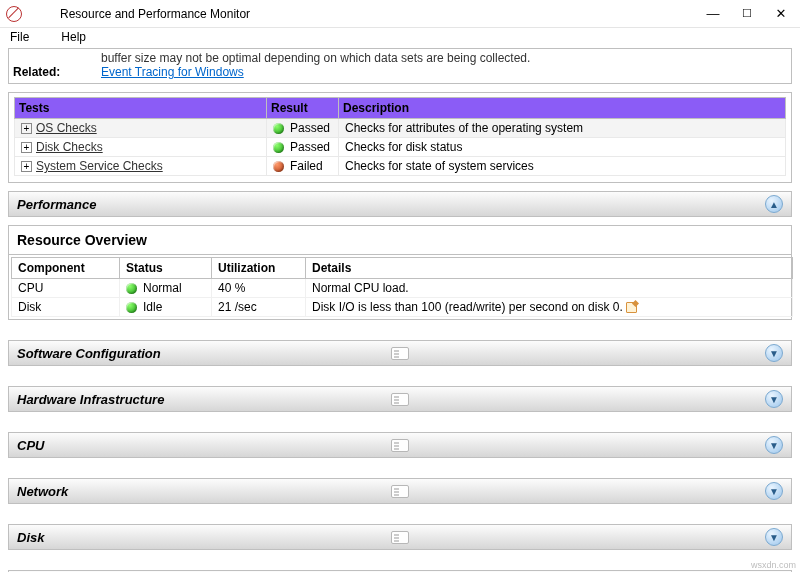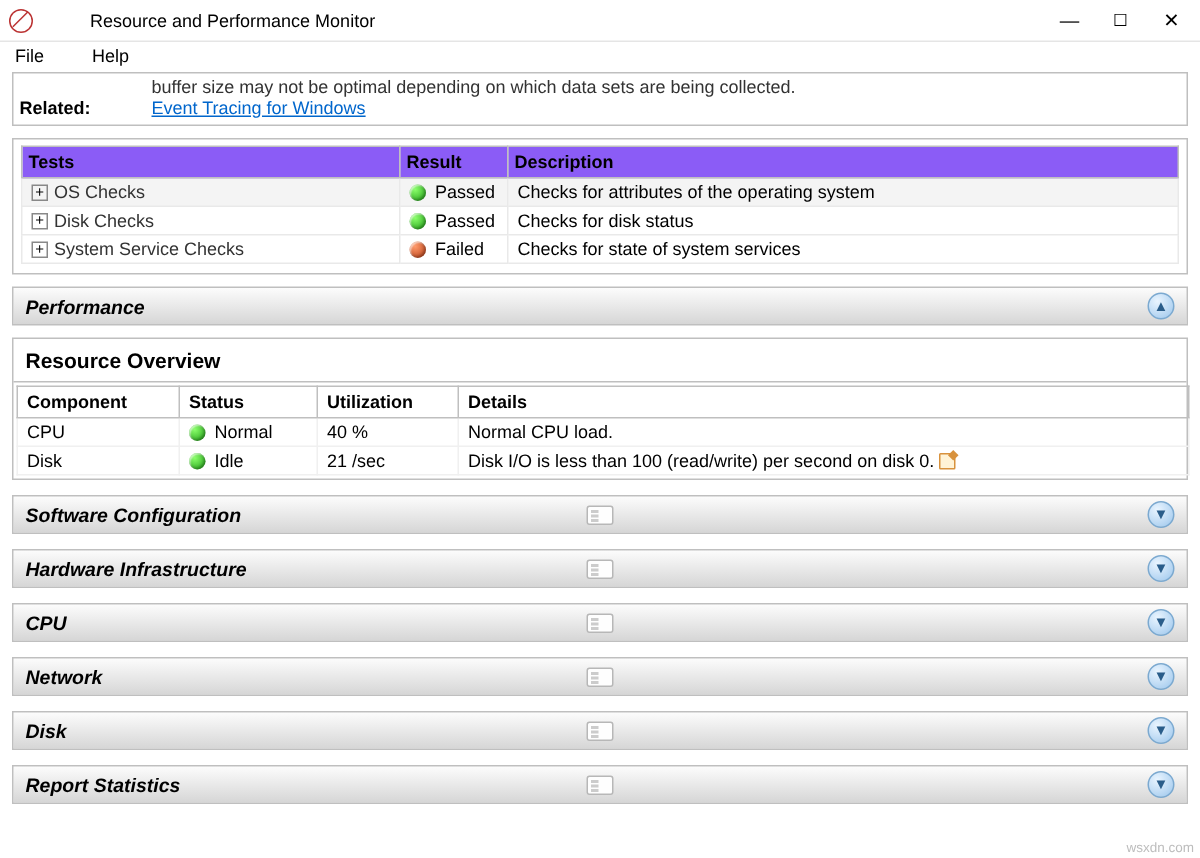--- a/index.html
+++ b/index.html
@@ -16,25 +16,25 @@
 .info-text { margin-left: 88px; color: #333; }
 .related-label { position:absolute; bottom:4px; left:4px; font-weight: bold; }
 .related-link { margin-left: 88px; color: #0066cc; text-decoration: underline; display:inline-block; }
 .panel { border: 1px solid #bfbfbf; margin-top: 8px; }
 .panel-header { font-size: 14px; font-weight: bold; padding: 6px 8px; border-bottom: 1px solid #bfbfbf; }
 table.checks { width: calc(100% - 10px); margin: 4px 5px 6px 5px; border-collapse: collapse; font-size: 12px; }
 table.checks th { text-align: left; font-weight: bold; padding: 3px 4px; border: 1px solid #bfbfbf; background: #8b5cf6; }
 table.checks td { padding: 2px 6px; border: 1px solid #e9e9e9; }
 table.checks tr.alt td { background: #f4f4f4; }
 .exp { display:inline-block; width:11px; height:11px; border:1px solid #888; text-align:center; line-height:9px; font-size:10px; margin-right:4px; vertical-align:middle; }
-.linkish { color: #333; }
+.linkish { text-decoration: underline; color: #333; }
 .dot { display:inline-block; width:11px; height:11px; border-radius:50%; vertical-align:middle; margin-right:6px; box-shadow: inset -1px -1px 2px rgba(0,0,0,.3), inset 1px 1px 1px rgba(255,255,255,.6);}
 .dot.green { background: radial-gradient(circle at 35% 30%, #8bff6b, #1a9a12); }
 .dot.red { background: radial-gradient(circle at 35% 30%, #ff9a6b, #b33a12); }
-.collapser { display:flex; align-items:center; border:1px solid #bfbfbf; margin-top:10px; height:26px; padding:0 8px; background: linear-gradient(#fcfcfc, #d6d6d6); font-size:13px; font-weight:bold; font-style:italic; position:relative; }
+.collapser { display:flex; align-items:center; border:1px solid #bfbfbf; margin-top:20px; height:26px; padding:0 8px; background: linear-gradient(#fcfcfc, #d6d6d6); font-size:13px; font-weight:bold; font-style:italic; position:relative; }
 .collapser .mid-icon { position:absolute; left:50%; transform:translateX(-50%); width:18px; height:13px; border:1px solid #b7b7b7; border-radius:2px; background:#fefefe; }
 .collapser .mid-icon::before { content:""; position:absolute; left:2px; top:2px; right:9px; height:2px; background:#ccc; box-shadow:0 3px 0 #ccc, 0 6px 0 #ccc; }
 .collapser .chev { margin-left:auto; width:18px; height:18px; border-radius:50%; background:radial-gradient(circle at 35% 30%, #eaf5ff, #9cc6ec); border:1px solid #7ba9d0; display:flex; align-items:center; justify-content:center; color:#2a5d8a; font-size:10px; }
 .collapser.first { margin-top:8px; }
 .panel.res .over-header { font-size:14px; font-weight:bold; padding:6px 8px; border-bottom:1px solid #bfbfbf; }
 table.over { width:100%; border-collapse: collapse; font-size:12px; margin:2px; }
 table.over th { text-align:left; font-weight:bold; padding:3px 6px; border:1px solid #bfbfbf; }
 table.over td { padding:2px 6px; border:1px solid #f0f0f0; }
 .note-icon { display:inline-block; width:11px; height:11px; border:1px solid #d8923d; background:#fff3d6; vertical-align:middle; margin-left:3px; border-radius:1px; position:relative;}
 .note-icon::after{content:"";position:absolute;right:-2px;top:-2px;width:5px;height:5px;background:#d8923d;transform:rotate(45deg);} 

